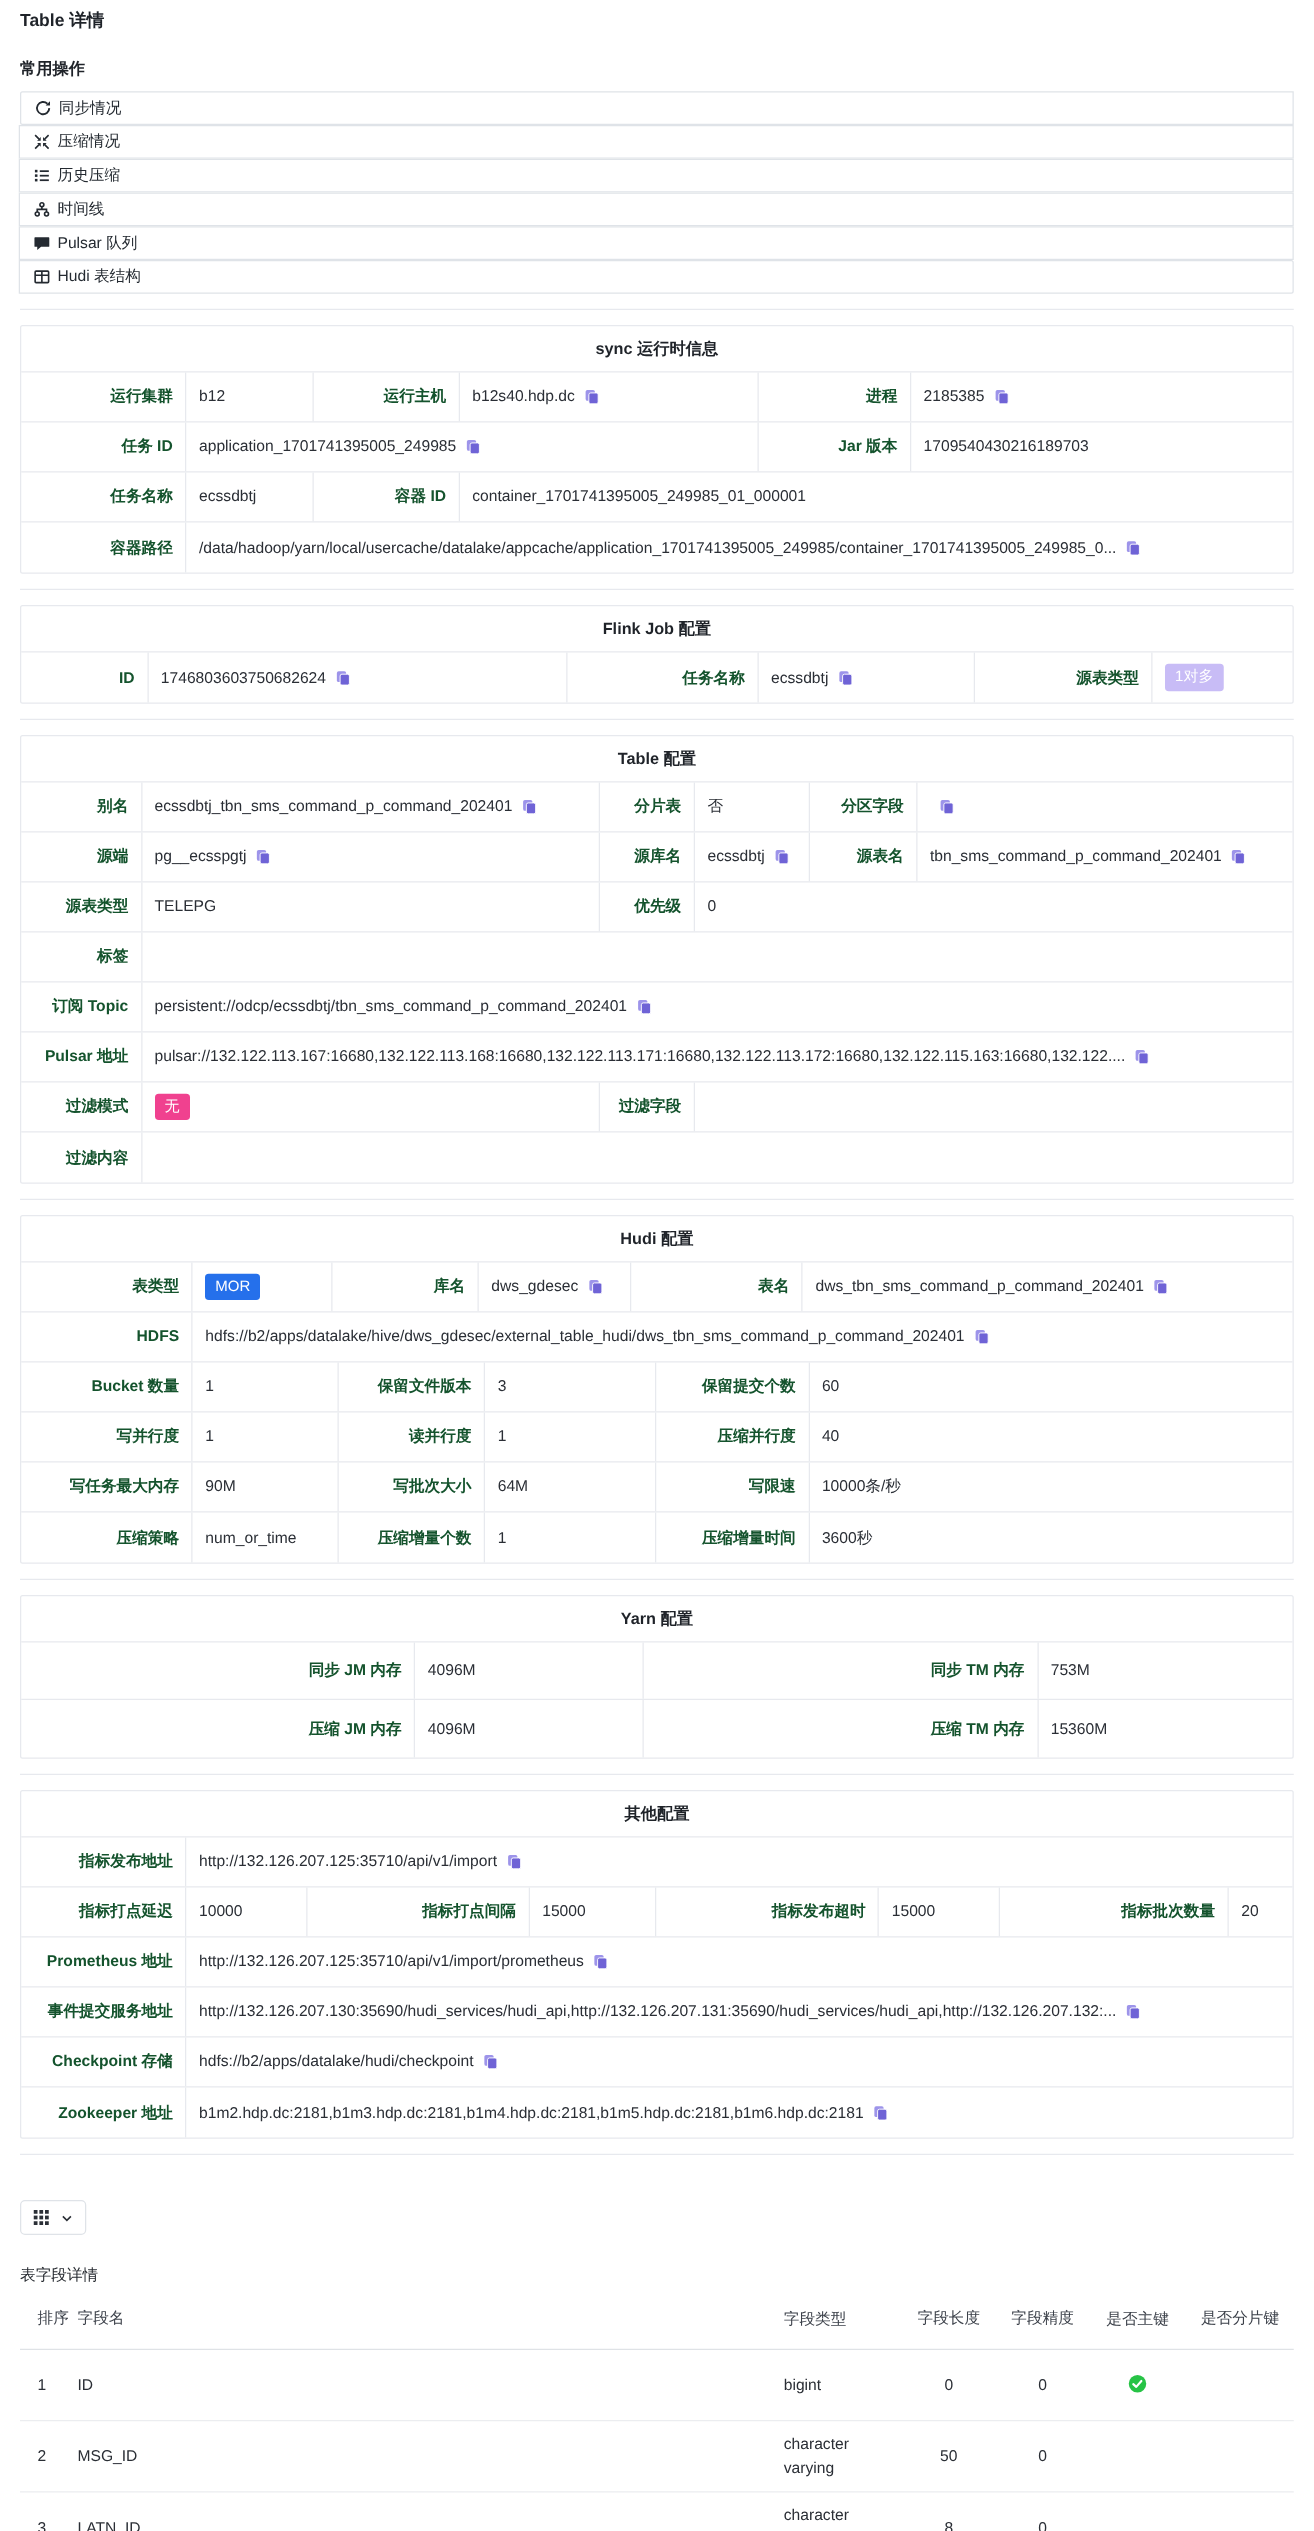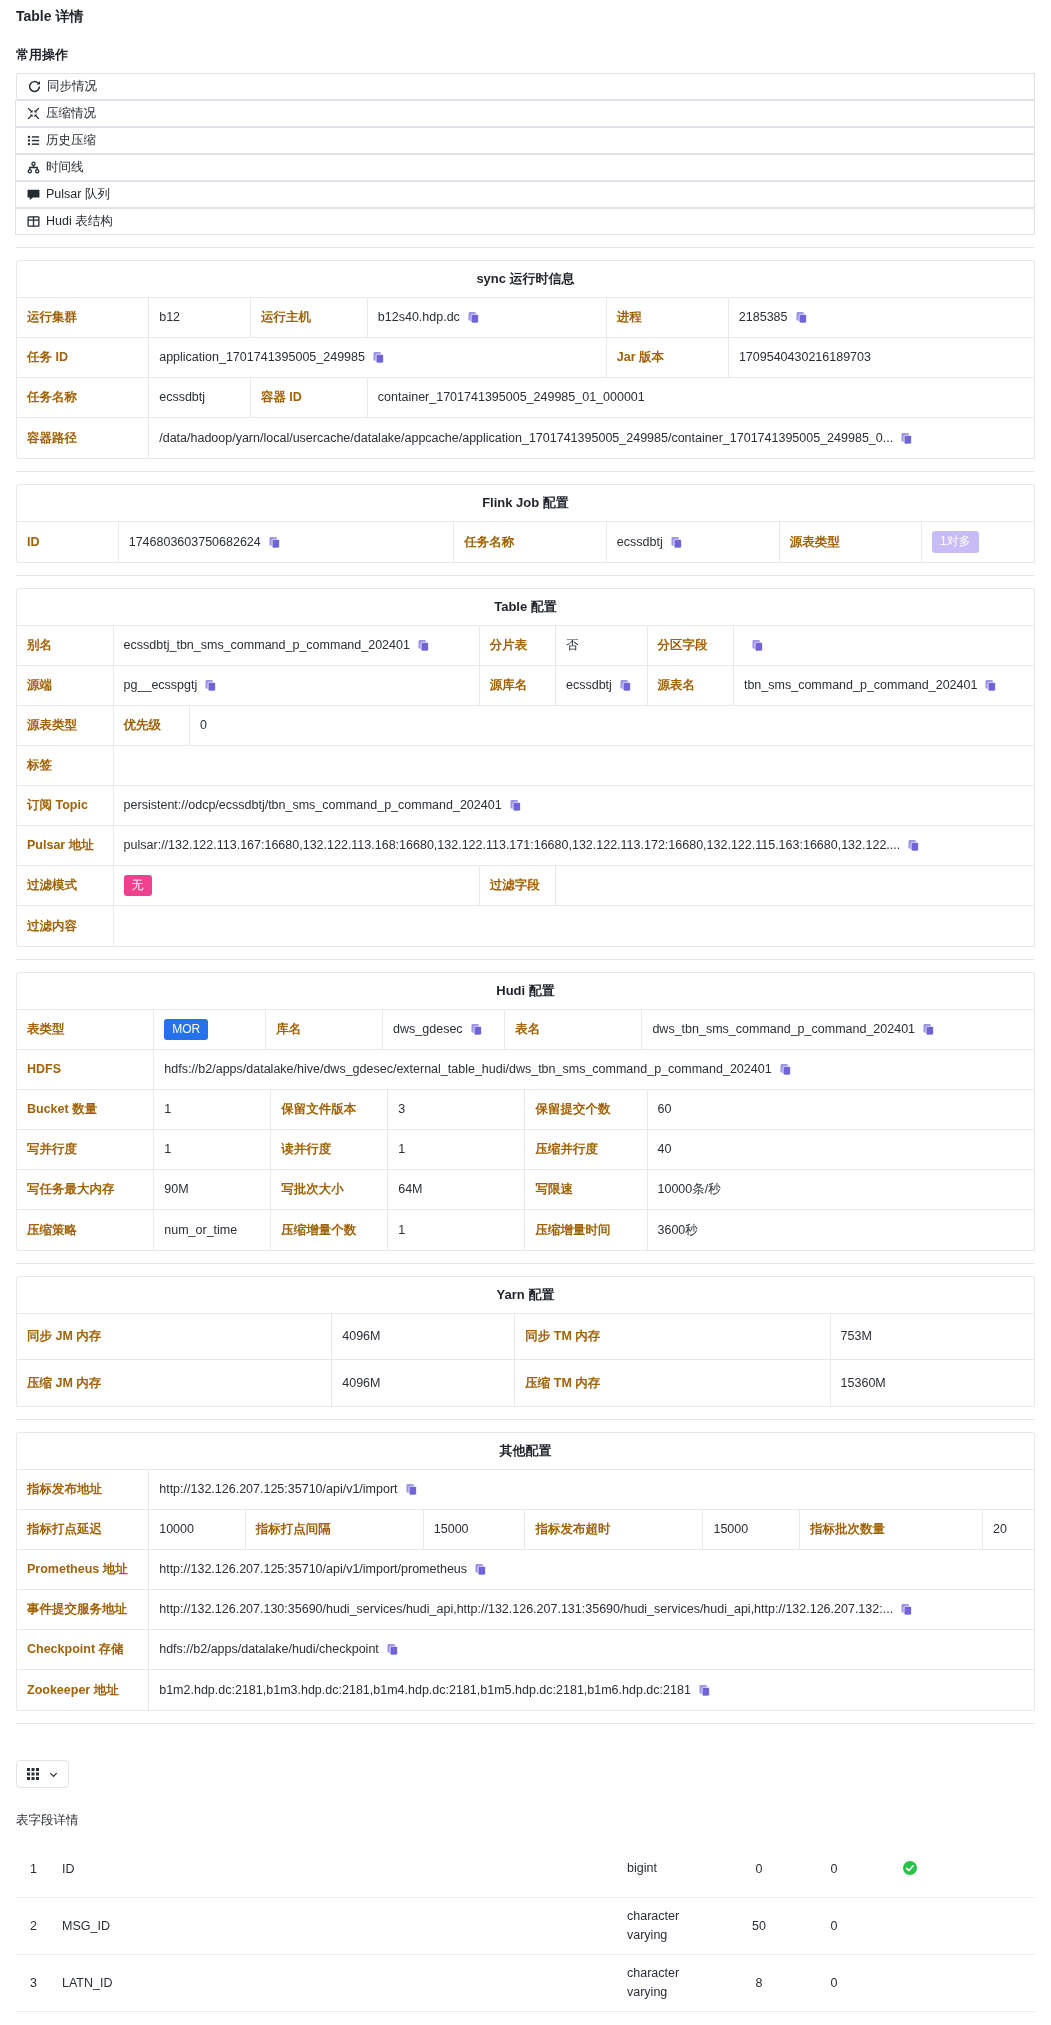--- a/index.html
+++ b/index.html
@@ -28,21 +28,21 @@
     text-align:center; font-weight:700; font-size:13px; color:#1f2329;
     padding:9px 0; border-bottom:1px solid #e7e9ee;
   }
   .crow { display:flex; border-bottom:1px solid #e7e9ee; min-height:40px; }
   .crow:last-child { border-bottom:none; }
   .cell {
     display:flex; align-items:center; padding:8px 10px;
     border-right:1px solid #e7e9ee; word-break:break-all; line-height:1.45;
   }
   .cell:last-child { border-right:none; }
-  .cell.label { justify-content:flex-start; text-align:center; font-weight:700; color:#a16207; }
+  .cell.label { justify-content:flex-end; text-align:center; font-weight:700; color:#14532d; }
   .cell.value { color:#2a2e35; }
   [data-name="section-yarn-config"] .crow { min-height:46px; }
   .copy-icon { margin-left:7px; flex:none; display:inline-flex; cursor:pointer; }
   .badge { color:#fff; font-size:12px; padding:2px 8px; border-radius:3px; line-height:1.45; white-space:nowrap; }
   .cols-btn {
     margin-top:24px; display:inline-flex; align-items:center; gap:8px;
     background:#fff; border:1px solid #dfe3e8; border-radius:4px;
     padding:6px 9px; color:#2a2f36; cursor:pointer;
   }
   .fields-heading { margin-top:24px; font-size:12.5px; color:#262a30; }
@@ -325,20 +325,23 @@
                 <rect x="1.6" y="1" width="8" height="9.4" rx="1.6" fill="#9d94ea"></rect>
                 <rect x="4.4" y="3.6" width="8" height="9.4" rx="1.6" fill="#6f63d6" stroke="#fff" stroke-width="0.8"></rect>
               </svg>
             </span>
           </div>
         </div>
         <div class="crow" data-name="config-row">
           <div class="cell label" data-name="config-label" style="width: 9.5%;">
             <span class="ctext" data-name="config-label-text">源表类型</span>
           </div>
+          <div class="cell value" data-name="config-value" style="width: 36%;">
+            <span class="ctext" data-name="config-value-text">TELEPG</span>
+          </div>
           <div class="cell label" data-name="config-label" style="width: 7.5%;">
             <span class="ctext" data-name="config-label-text">优先级</span>
           </div>
           <div class="cell value" data-name="config-value" style="width: 47%;">
             <span class="ctext" data-name="config-value-text">0</span>
           </div>
         </div>
         <div class="crow" data-name="config-row">
           <div class="cell label" data-name="config-label" style="width: 9.5%;">
             <span class="ctext" data-name="config-label-text">标签</span>
@@ -677,20 +680,29 @@
         </svg>
       </span>
     <span class="tb-ic" data-name="chevron-down-icon">
         <svg width="11" height="11" viewBox="0 0 12 12" fill="none" stroke="currentColor" stroke-width="1.4">
           <path d="M2.5 4.5 6 8l3.5-3.5"></path>
         </svg>
       </span>
   </button>
   <div class="fields-heading" data-name="fields-heading">表字段详情</div>
   <div class="ftable" data-name="fields-table">
+    <div class="fhead" data-name="fields-table-header">
+        <div class="c-order" data-name="column-header-order">排序</div>
+        <div class="c-name" data-name="column-header-name">字段名</div>
+        <div class="c-type" data-name="column-header-type">字段类型</div>
+        <div class="c-len" data-name="column-header-length">字段长度</div>
+        <div class="c-prec" data-name="column-header-precision">字段精度</div>
+        <div class="c-pk" data-name="column-header-primary_key">是否主键</div>
+        <div class="c-shard" data-name="column-header-shard_key">是否分片键</div>
+      </div>
     <div id="frows" data-name="fields-table-body">
         <div class="frow" data-name="table-row">
           <div class="c-order" data-name="cell-order">1</div>
           <div class="c-name" data-name="cell-name">ID</div>
           <div class="c-type" data-name="cell-type">bigint</div>
           <div class="c-len" data-name="cell-length">0</div>
           <div class="c-prec" data-name="cell-precision">0</div>
           <div class="c-pk" data-name="cell-primary_key">
             <span data-name="check-circle-icon"><svg width="16" height="16" viewBox="0 0 16 16">
                 <circle cx="8" cy="8" r="7" fill="#27c346"></circle>

